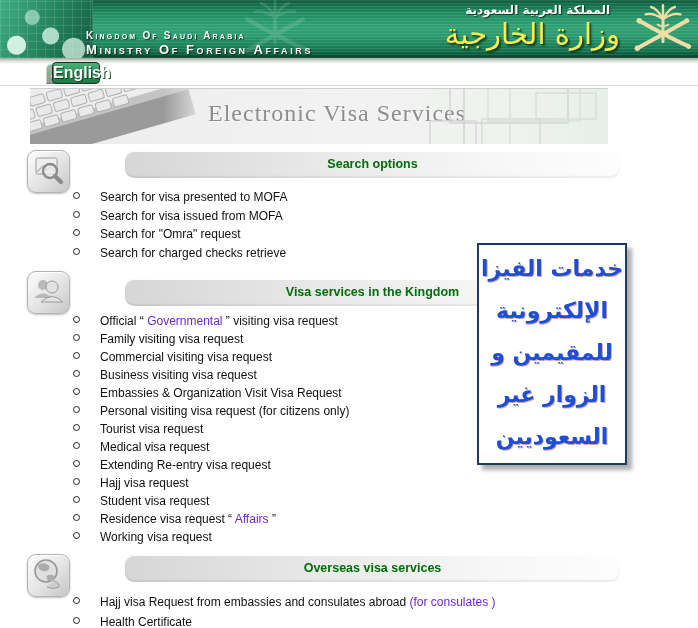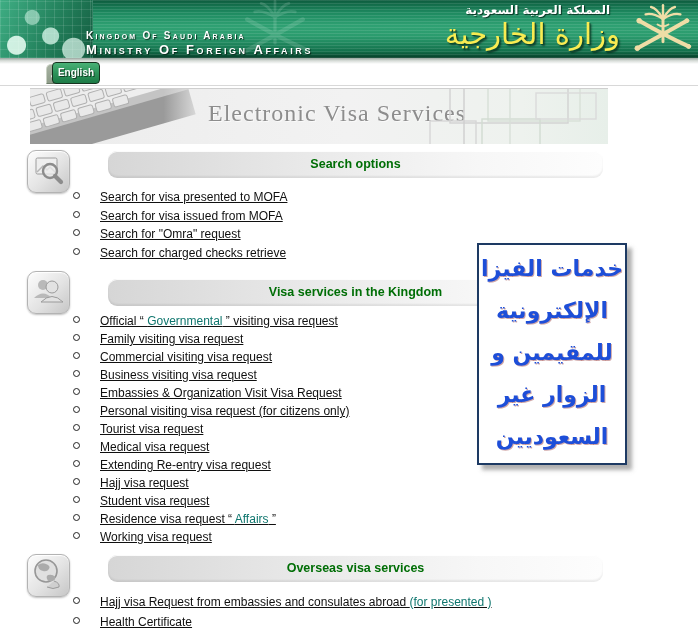--- a/index.html
+++ b/index.html
@@ -42,36 +42,36 @@
 
   
   .tab-ar{position:absolute;left:2px;top:64px;width:44px;height:18px;
        background:linear-gradient(to bottom,#a7b2a2,#8e9c89);
        border:1px solid #c9d1c4;border-bottom-color:#6e7d6a;border-radius:5px 5px 0 0;
        color:#fff;font-size:11px;font-weight:bold;text-align:center;line-height:17px;
        font-family:"DejaVu Sans",sans-serif;direction:rtl;cursor:pointer;margin-left:44px;}
   .tab-en{position:absolute;left:52px;top:62px;width:46px;height:20px;
        background:linear-gradient(to bottom,#49b176 0%,#2b9158 55%,#1d7a46 100%);
        border:1px solid #16331f;border-radius:4px;
-       color:#fff;font-size:10px;font-weight:bold;text-align:center;line-height:19px;cursor:pointer;
+       color:#fff;font-size:16px;font-weight:bold;text-align:center;line-height:19px;cursor:pointer;
        text-shadow:1px 1px 0 #123c22;}
 
   .page-rule{position:absolute;left:0;top:85px;width:698px;height:1px;background:#d8d8d8;}
 
   
   .banner{position:absolute;left:30px;top:88px;width:578px;height:55px;overflow:hidden;
        border-top:1px solid #cfcfcf;
        background:linear-gradient(to right,#ececec 0%,#f2f2f2 55%,#eef2ee 85%,#e7efe9 100%);}
   .kbd{position:absolute;left:0;top:0;}
   .banner-title{position:absolute;left:178px;top:11px;font-family:"Liberation Serif",serif;
        font-size:24px;color:#8d8d8d;letter-spacing:1px;text-shadow:1px 1px 0 #fafafa;}
   .geo{position:absolute;left:388px;top:0;}
 
   
-  .bar{position:absolute;left:108px;width:495px;height:27px;border-radius:9px;
+  .bar{position:absolute;left:125px;width:495px;height:27px;border-radius:9px;
        background:linear-gradient(to right,#d6d6d6 0%,#e9e9e9 40%,#f7f7f7 75%,#fdfdfd 100%);
        box-shadow:inset 0 1px 0 rgba(255,255,255,.9),inset 0 -2px 2px rgba(0,0,0,.07);}
   .bar span{display:block;text-align:center;line-height:27px;font-size:12.5px;font-weight:bold;color:#006e06;}
   #bar-search{top:151px;}
   #bar-kingdom{top:279px;}
   #bar-overseas{top:555px;}
 
   
   .sq-icon{position:absolute;left:27px;width:41px;height:41px;border-radius:9px;
        background:linear-gradient(135deg,#fdfdfd 0%,#e3e3e3 55%,#c6c6c6 100%);
@@ -81,22 +81,22 @@
   #icon-globe{top:554px;}
 
   
   .list{position:absolute;left:0;width:480px;list-style:none;margin:0;padding:0;}
   .list li{position:relative;padding-left:100px;white-space:nowrap;}
   #list-search{top:187px;}      #list-search li{height:18.5px;line-height:18.5px;}
   #list-kingdom{top:311px;}     #list-kingdom li{height:18px;line-height:18px;}
   #list-overseas{top:591px;}    #list-overseas li{height:20px;line-height:20px;}
   .bullet{position:absolute;left:73px;top:50%;margin-top:-4px;width:5px;height:5px;
        border:1px solid #222;border-radius:50%;}
-  .list a{font-size:12px;color:#101010;text-decoration:underline;cursor:pointer;}
-  .list a .blue{color:#0f766e;}
+  .list a{font-size:12px;color:#101010;cursor:pointer;}
+  .list a .blue{color:#6d28d9;}
 
   
   .note{position:absolute;left:477px;top:243px;width:146px;height:215px;background:#fff;
        border:2px solid #1d3a63;box-shadow:5px 5px 4px rgba(110,110,110,.55);
        text-align:center;direction:rtl;padding-top:3px;z-index:5;}
   .note div{font-family:"DejaVu Sans",sans-serif;font-weight:bold;font-size:22px;
        color:#1d4ed8;line-height:42px;text-shadow:1px 1px 0 rgba(120,0,0,.35);}
 </style>
 </head>
 <body>
@@ -322,21 +322,21 @@
       <path d="M26 26 q6 2 5 6 q-6 3 -12 0" fill="#cfcfcf" stroke="#9a9a9a"></path>
     </svg>
   </div>
   <div class="bar" id="bar-overseas">
     <span>Overseas visa services</span>
   </div>
 
   <ul class="list" id="list-overseas">
     <li>
       <span class="bullet"></span>
-      <a><span>Hajj visa Request from embassies and consulates abroad </span><span class="blue">(for presented )</span><span></span></a>
+      <a><span>Hajj visa Request from embassies and consulates abroad </span><span class="blue">(for consulates )</span><span></span></a>
     </li>
     <li>
       <span class="bullet"></span>
       <a><span>Health Certificate</span><span class="blue"></span><span></span></a>
     </li>
   </ul>
 
 </div>
 
 </body></html>

